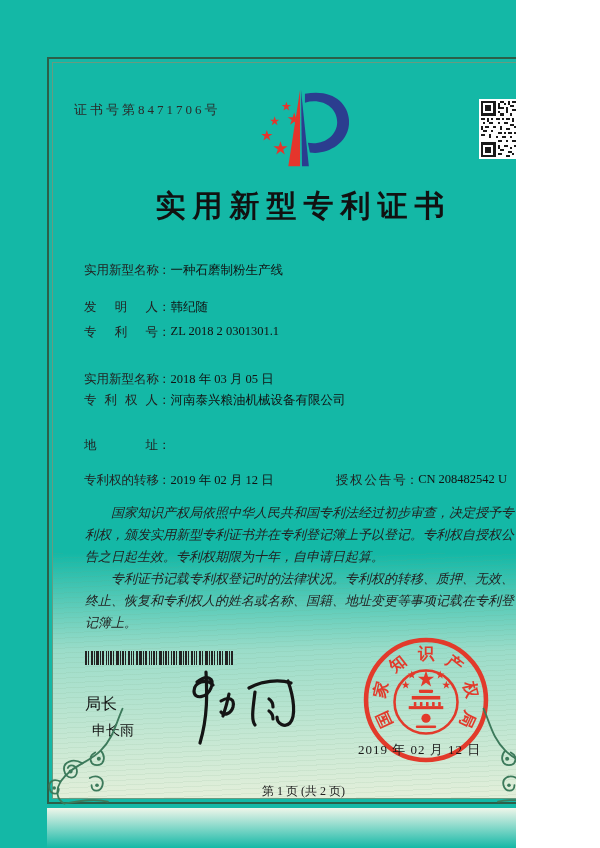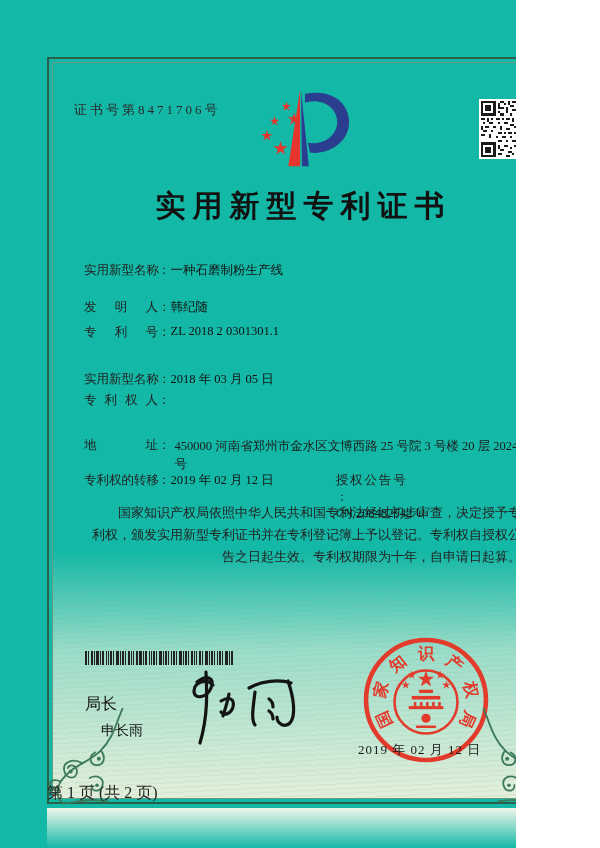--- a/index.html
+++ b/index.html
@@ -21,34 +21,34 @@
   .logo{position:absolute;left:255px;top:87px;width:94px;height:86px;}
   .qr{position:absolute;left:479px;top:99px;width:60px;height:60px;}
   .title{position:absolute;left:47px;top:186px;width:513px;text-align:center;
          font-size:30px;font-weight:bold;letter-spacing:7px;color:#111;}
   .fields{position:absolute;left:84px;top:0;width:440px;font-size:12.5px;}
   .row{position:absolute;left:0;display:flex;align-items:flex-start;white-space:nowrap;}
   .lbl{display:inline-block;width:74px;text-align:justify;text-align-last:justify;color:#222;}
   .colon{display:inline-block;color:#222;}
   .val{color:#111;}
   .val-wrap{margin-left:4px;width:358px;white-space:normal;line-height:18px;}
-  .pair2{margin-left:62px;display:flex;flex-direction:column;}
+  .pair2{margin-left:62px;display:flex;}
   .pair2 .lbl{width:70px;}
   .paras{position:absolute;left:85px;top:502px;width:436px;font-size:13px;line-height:22px;
-         color:#222;text-align:right;}
+         font-style:italic;color:#222;}
   .paras p{margin:0;text-indent:2em;}
   .barcode{position:absolute;left:85px;top:651px;width:148px;height:14px;}
   .official-title{position:absolute;left:85px;top:694px;font-family:"Liberation Sans","DejaVu Sans",sans-serif;
          font-size:16px;color:#111;}
-  .official-name{position:absolute;left:101px;top:722px;font-family:"Liberation Sans","DejaVu Sans",sans-serif;
+  .official-name{position:absolute;left:92px;top:722px;font-family:"Liberation Sans","DejaVu Sans",sans-serif;
          font-size:14px;color:#111;}
   .signature{position:absolute;left:163px;top:666px;width:152px;height:84px;}
   .seal{position:absolute;left:363px;top:637px;width:126px;height:126px;}
   .seal-date{position:absolute;left:358px;top:741px;width:140px;font-size:13px;color:#1a1a1a;letter-spacing:1px;}
-  .page-info{position:absolute;left:47px;top:783px;width:513px;text-align:left;font-size:16px;color:#222;}
+  .page-info{position:absolute;left:47px;top:783px;width:513px;text-align:center;font-size:12px;color:#222;}
   .back-note{position:absolute;left:47px;top:817px;width:513px;text-align:center;
          font-size:12.5px;font-style:italic;letter-spacing:2px;color:#222;}
   .ornament{position:absolute;width:82px;height:102px;}
   .orn-left{left:46px;top:706px;}
   .orn-right{left:478px;top:706px;transform:scaleX(-1);}
   svg text.sealchar{font-family:"Liberation Serif","DejaVu Serif",serif;font-weight:bold;font-size:16px;}
 </style>
 </head>
 <body>
 
@@ -116,40 +116,41 @@
       <span class="val">ZL 2018 2 0301301.1</span>
     </div>
     <div class="row" style="top:371px">
       <span class="lbl">实用新型名称</span>
         <span class="colon">：</span>
       <span class="val">2018 年 03 月 05 日</span>
     </div>
     <div class="row" style="top:392px">
       <span class="lbl">专利权人</span>
         <span class="colon">：</span>
+      <span class="val">河南泰兴粮油机械设备有限公司</span>
     </div>
     <div class="row" style="top:437px">
       <span class="lbl">地址</span>
         <span class="colon">：</span>
-      <span class="val-wrap">450000 河南省郑州市金水区文博西路 25 号院 3 号楼 20 层 2024 号</span>
     </div>
     <div class="row" style="top:472px">
       <span class="lbl">专利权的转移</span>
         <span class="colon">：</span>
       <span class="val">2019 年 02 月 12 日</span>
       <span class="pair2">
         <span class="lbl">授权公告号</span>
           <span class="colon">：</span>
         <span class="val">CN 208482542 U</span>
       </span>
     </div>
   </div>
 
   <div class="paras">
     <p>国家知识产权局依照中华人民共和国专利法经过初步审查，决定授予专利权，颁发实用新型专利证书并在专利登记簿上予以登记。专利权自授权公告之日起生效。专利权期限为十年，自申请日起算。</p>
+    <p>专利证书记载专利权登记时的法律状况。专利权的转移、质押、无效、终止、恢复和专利权人的姓名或名称、国籍、地址变更等事项记载在专利登记簿上。</p>
   </div>
 
   <svg class="barcode" viewBox="0 0 148 13" preserveAspectRatio="none">
     <g fill="#222">
       <path d="M0 0h2v13H0zM3 0h1v13H3zM6 0h2v13H6zM9 0h1v13H9zM11 0h3v13h-3zM15 0h1v13h-1zM17 0h2v13h-2zM21 0h1v13h-1zM23 0h1v13h-1zM25 0h2v13h-2zM28 0h1v13h-1zM31 0h3v13h-3zM35 0h1v13h-1zM37 0h2v13h-2zM40 0h1v13h-1zM43 0h2v13h-2zM46 0h1v13h-1zM48 0h1v13h-1zM51 0h2v13h-2zM54 0h3v13h-3zM58 0h1v13h-1zM60 0h2v13h-2zM64 0h1v13h-1zM66 0h1v13h-1zM68 0h2v13h-2zM71 0h1v13h-1zM74 0h3v13h-3zM78 0h1v13h-1zM80 0h2v13h-2zM83 0h1v13h-1zM86 0h1v13h-1zM88 0h2v13h-2zM91 0h1v13h-1zM94 0h3v13h-3zM98 0h1v13h-1zM100 0h2v13h-2zM103 0h1v13h-1zM106 0h2v13h-2zM109 0h1v13h-1zM111 0h1v13h-1zM114 0h2v13h-2zM117 0h1v13h-1zM120 0h3v13h-3zM124 0h1v13h-1zM126 0h2v13h-2zM129 0h1v13h-1zM132 0h1v13h-1zM134 0h2v13h-2zM137 0h1v13h-1zM140 0h3v13h-3zM144 0h1v13h-1zM146 0h2v13h-2z"></path>
     </g>
   </svg>
 
   <div class="official-title">局长</div>
   <div class="official-name">申长雨</div>

